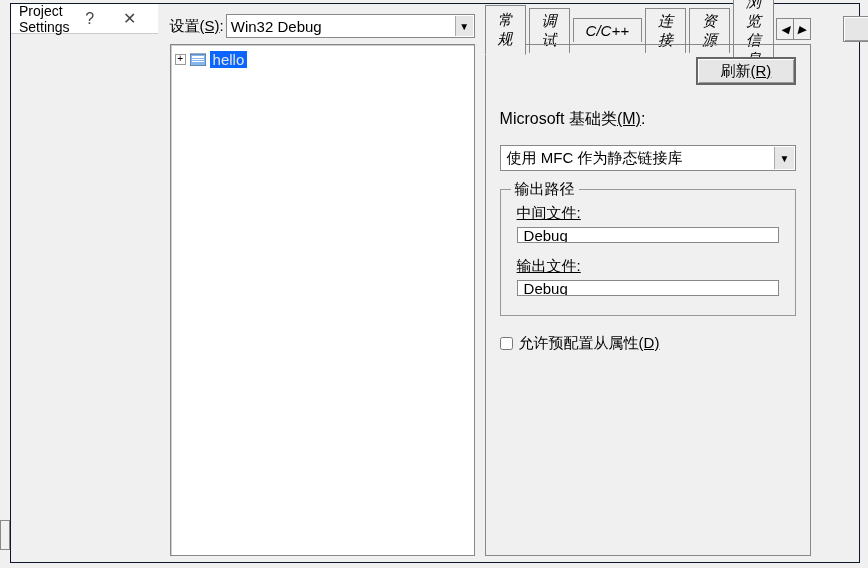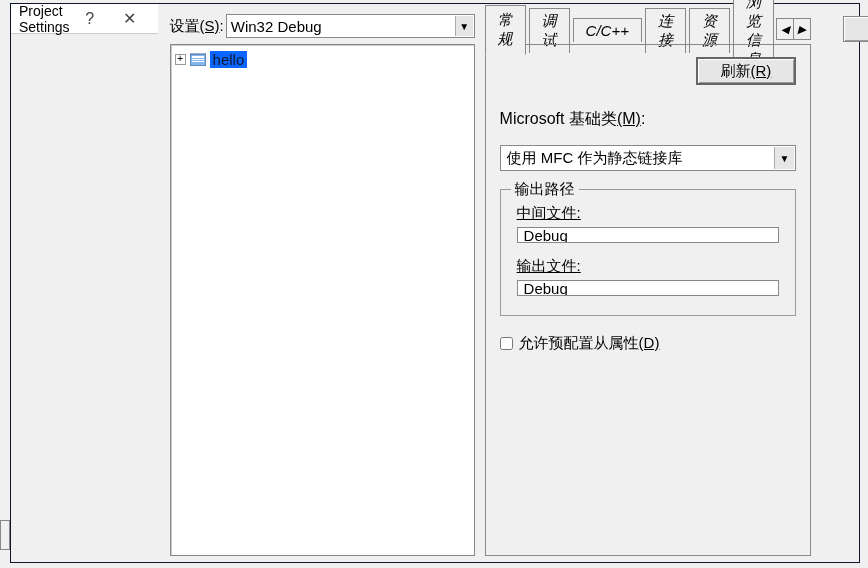--- a/index.html
+++ b/index.html
@@ -111,21 +111,21 @@
   font-size: 10px;
   line-height: 1;
 }
 .file-icon {
   width: 16px;
   height: 14px;
   display: inline-block;
 }
 .tree-label {
   background: #0a66ff;
-  color: #0f172a;
+  color: #e5e5e5;
   padding: 0 3px;
 }
 .right {
   flex: 1;
   display: flex;
   flex-direction: column;
 }
 .tabs {
   display: flex;
   align-items: center;

